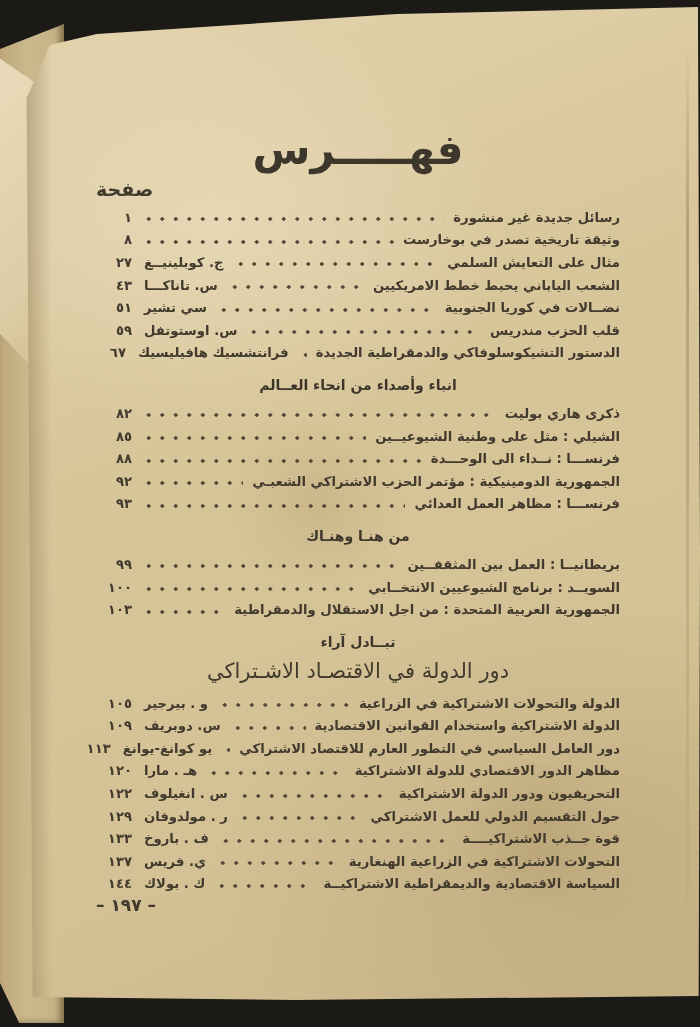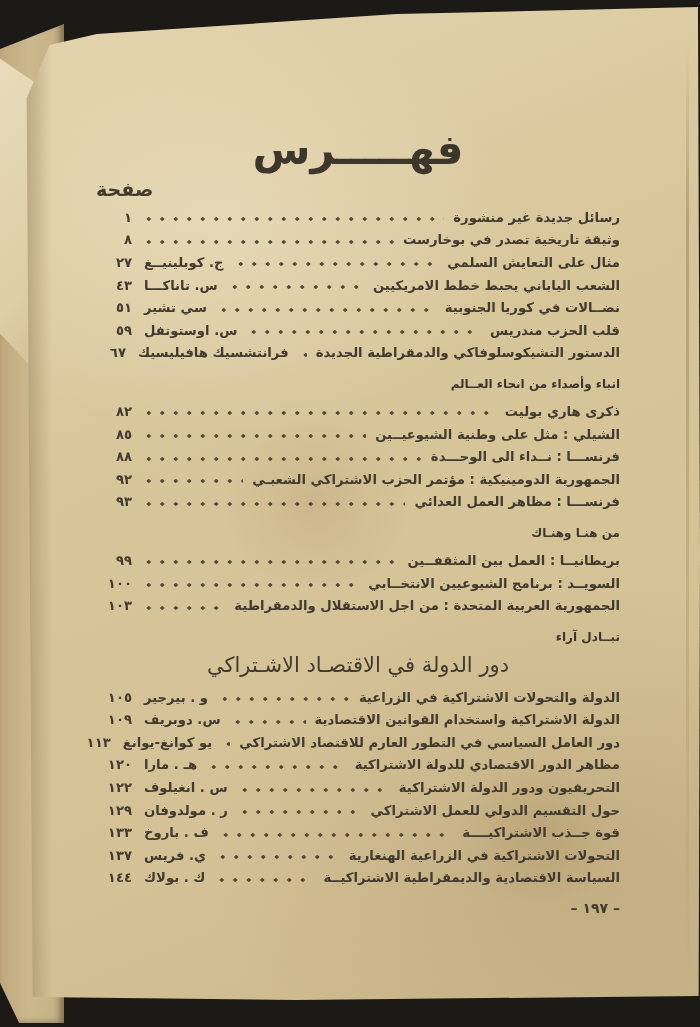--- a/index.html
+++ b/index.html
@@ -61,21 +61,22 @@
     color:#3d362a;
   }
   .page-label{
     text-align:left;
     font-size:19px;font-weight:bold;
     margin:2px 0 6px;
   }
   .toc-section{margin:0;}
   .section-heading{
     margin:13px 0 9px;
-    font-size:12px;font-weight:bold;
+    text-align:center;
+    font-size:14px;font-weight:bold;
     color:#3d362a;
   }
   .section-subheading{
     margin:2px 0 9px;
     text-align:center;
     font-size:21px;font-weight:normal;
   }
   .row{
     display:flex;align-items:center;
     height:22.6px;
@@ -87,23 +88,22 @@
     flex:1 1 10px;min-width:10px;height:12px;align-self:center;
     margin:4px 9px 0 8px;
     background-image:radial-gradient(circle,rgba(68,60,45,.92) 1.5px,rgba(68,60,45,0) 2px);
     background-size:13.5px 12px;
     background-position:2px 45%;
     background-repeat:repeat-x;
   }
   .author{flex:0 0 auto;margin-left:12px;}
   .pagenum{flex:0 0 auto;min-width:36px;text-align:right;}
   .footer{
-    margin-top:11px;
-    text-align:right;
-    font-size:14px;font-weight:bold;
+    text-align:left;
+    font-size:17px;font-weight:bold;
   }
   .stain{
     position:absolute;border-radius:50%;pointer-events:none;
     background:radial-gradient(circle,rgba(150,120,70,.18),rgba(150,120,70,0) 70%);
   }
 </style>
 </head>
 <body>
 
 <div class="photo">

